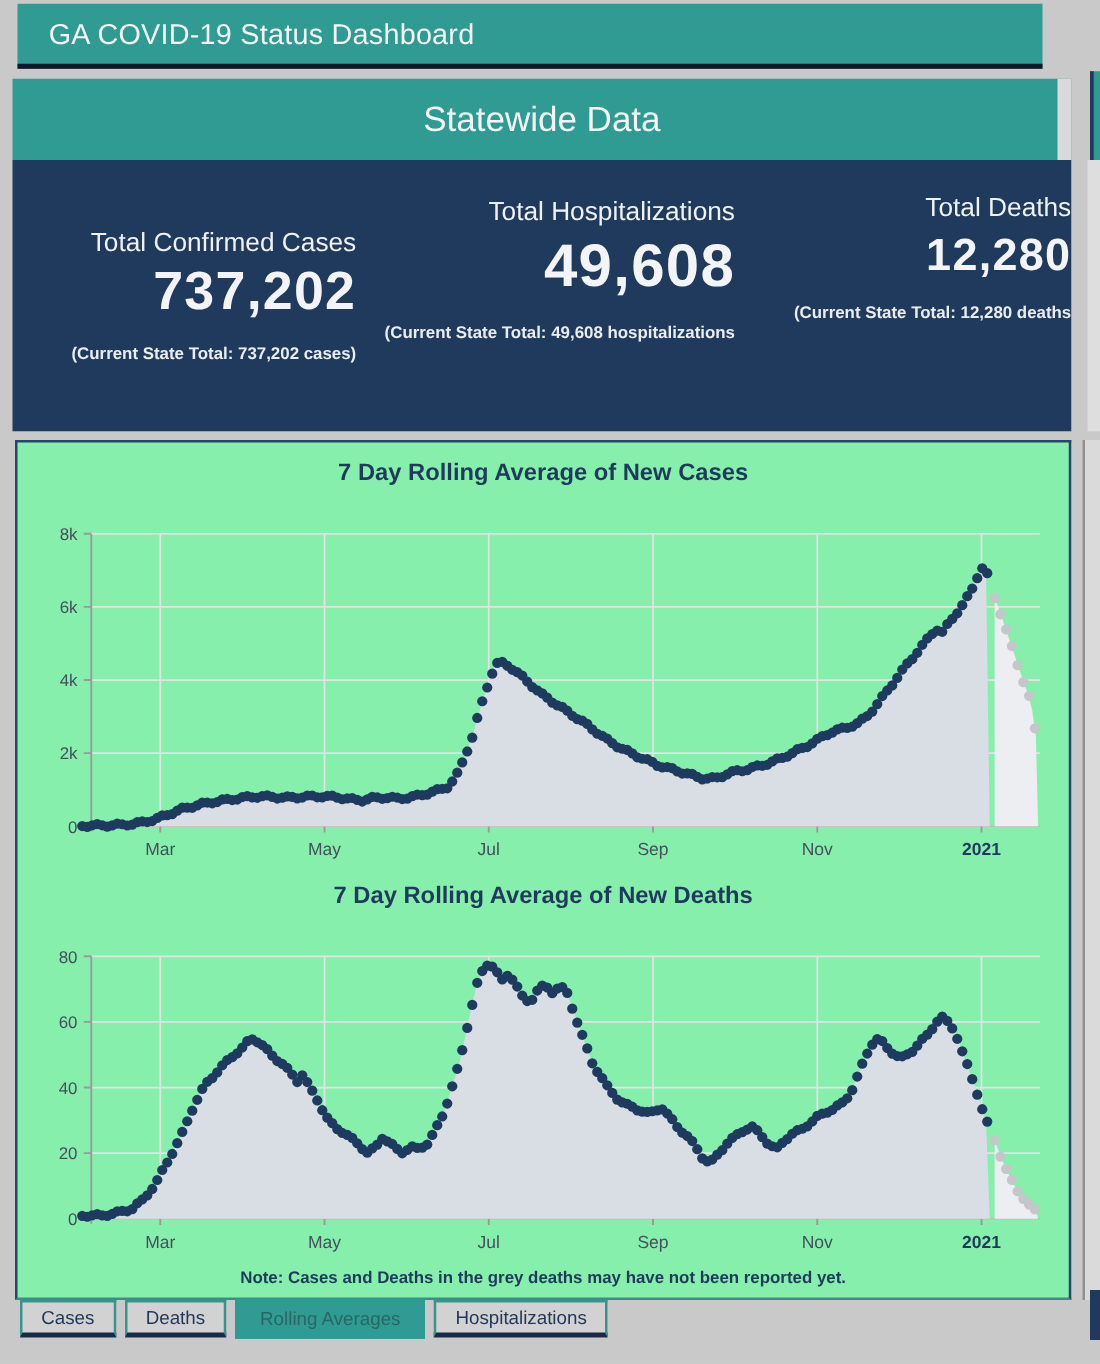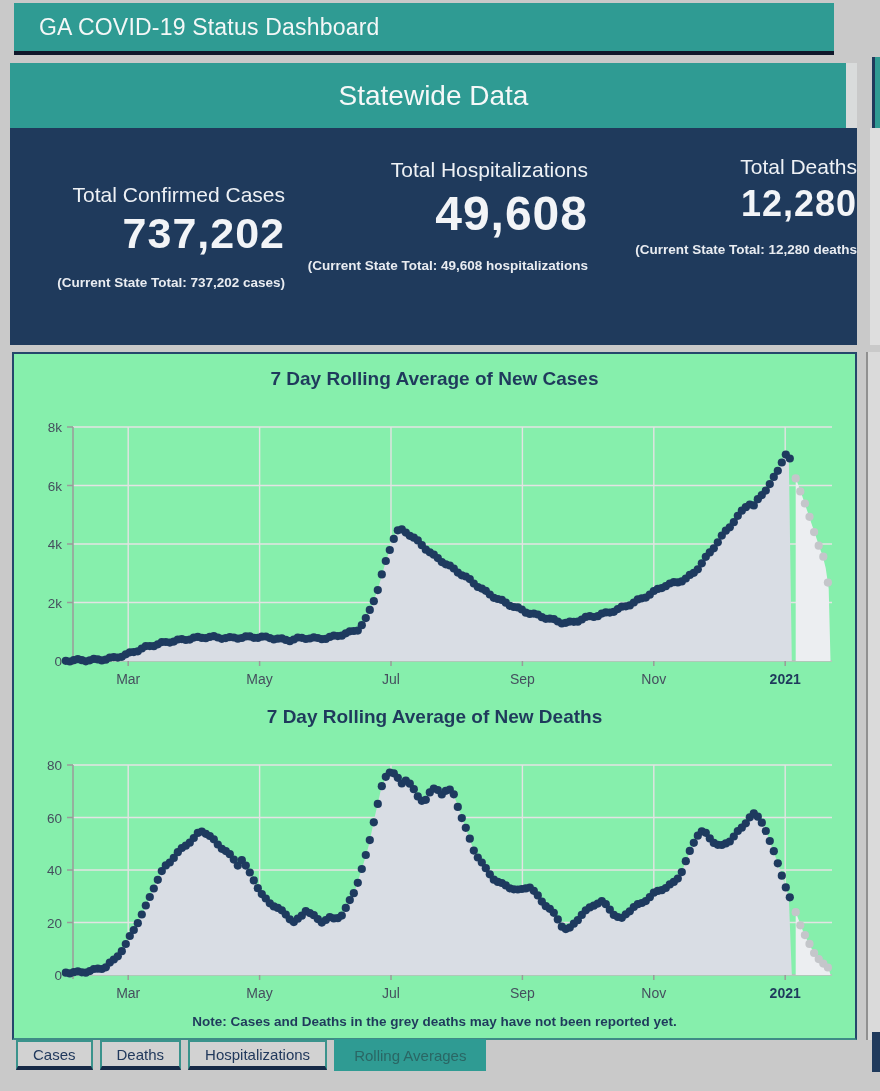--- a/index.html
+++ b/index.html
@@ -566,20 +566,20 @@
       <circle cx="804.7" cy="214.1" r="4.1" fill="#c4c6ca"></circle>
       <circle cx="809.3" cy="218.6" r="4.1" fill="#c4c6ca"></circle>
       <circle cx="813.9" cy="222.5" r="4.1" fill="#c4c6ca"></circle>
     </svg>
   <div class="chart-note">Note: Cases and Deaths in the grey deaths may have not been reported yet.</div>
 </div>
 
 <div class="abs tabs-row">
   <div class="tab">Cases</div>
   <div class="tab">Deaths</div>
+  <div class="tab tab--active">Rolling Averages</div>
   <div class="tab">Hospitalizations</div>
-  <div class="tab tab--active">Rolling Averages</div>
 </div>
 
 <div class="abs sliver-top"></div>
 <div class="abs sliver-stats"></div>
 <div class="abs sliver-charts"></div>
 <div class="abs sliver-bottom"></div>
 
 </body></html>

